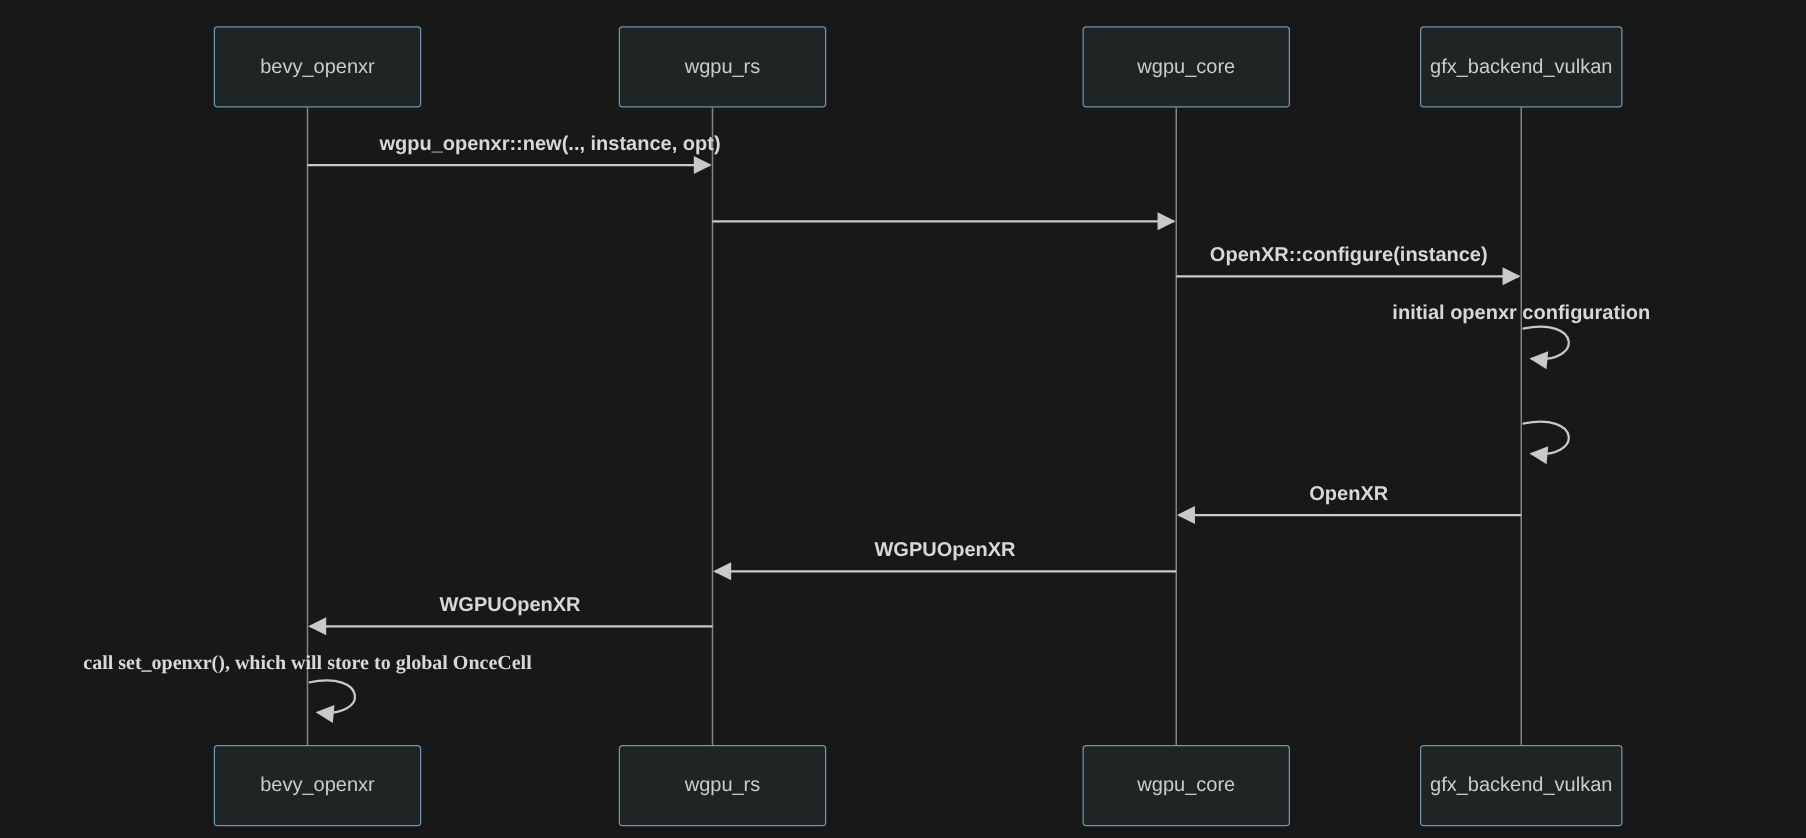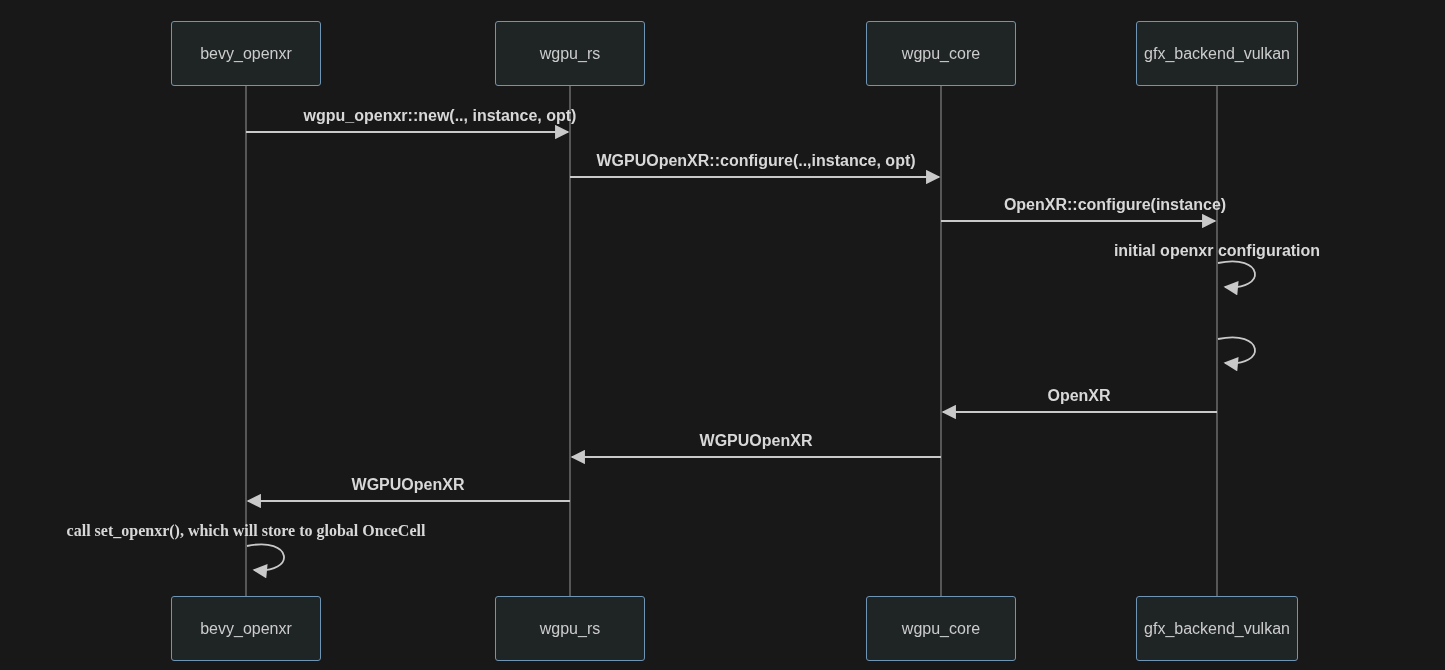--- a/index.html
+++ b/index.html
@@ -19,21 +19,21 @@
     background:var(--background);
     font-family:"Liberation Sans", sans-serif;
     overflow:hidden;
   }
   .wires{position:absolute;left:0;top:0;width:1445px;height:670px;}
   .lifeline{stroke:var(--lifeline);stroke-width:1.2;}
   .signal{stroke:var(--signal);stroke-width:1.8;fill:none;}
   .arrowhead{fill:var(--signal);}
   .actor{
     position:absolute;
-    width:150px;height:65px;
+    width:166px;height:65px;
     background:var(--actor-fill);
     border:1.5px solid var(--actor-border);
     border-radius:3px;
     color:var(--actor-text);
     font-size:16px;
     display:flex;align-items:center;justify-content:center;
     z-index:2;
   }
   .msg{
     position:absolute;
@@ -97,21 +97,20 @@
     <span>wgpu_rs</span>
   </div>
   <div class="actor" style="left:866px;top:596px;">
     <span>wgpu_core</span>
   </div>
   <div class="actor" style="left:1136px;top:596px;width:162px;">
     <span>gfx_backend_vulkan</span>
   </div>
 
   <div class="msg" style="left:408px;top:107px;margin-left:32px;">wgpu_openxr::new(.., instance, opt)</div>
-  <div class="msg" style="left:756px;top:152px;">WGPUOpenXR::configure(..,instance, opt)</div>
-  <div class="msg" style="left:1079px;top:196px;margin-left:36px;">OpenXR::configure(instance)</div>
+  <div class="msg" style="left:1079px;top:196px;">OpenXR::configure(instance)</div>
   <div class="msg" style="left:1217px;top:242px;text-align:right;">initial openxr configuration</div>
   <div class="msg" style="left:1079px;top:387px;">OpenXR</div>
   <div class="msg" style="left:756px;top:432px;">WGPUOpenXR</div>
   <div class="msg" style="left:408px;top:476px;">WGPUOpenXR</div>
   <div class="msg" style="left:246px;top:522px;font-family:Liberation Serif, serif;">call set_openxr(), which will store to global OnceCell</div>
 
 </div>
 
 </body></html>

